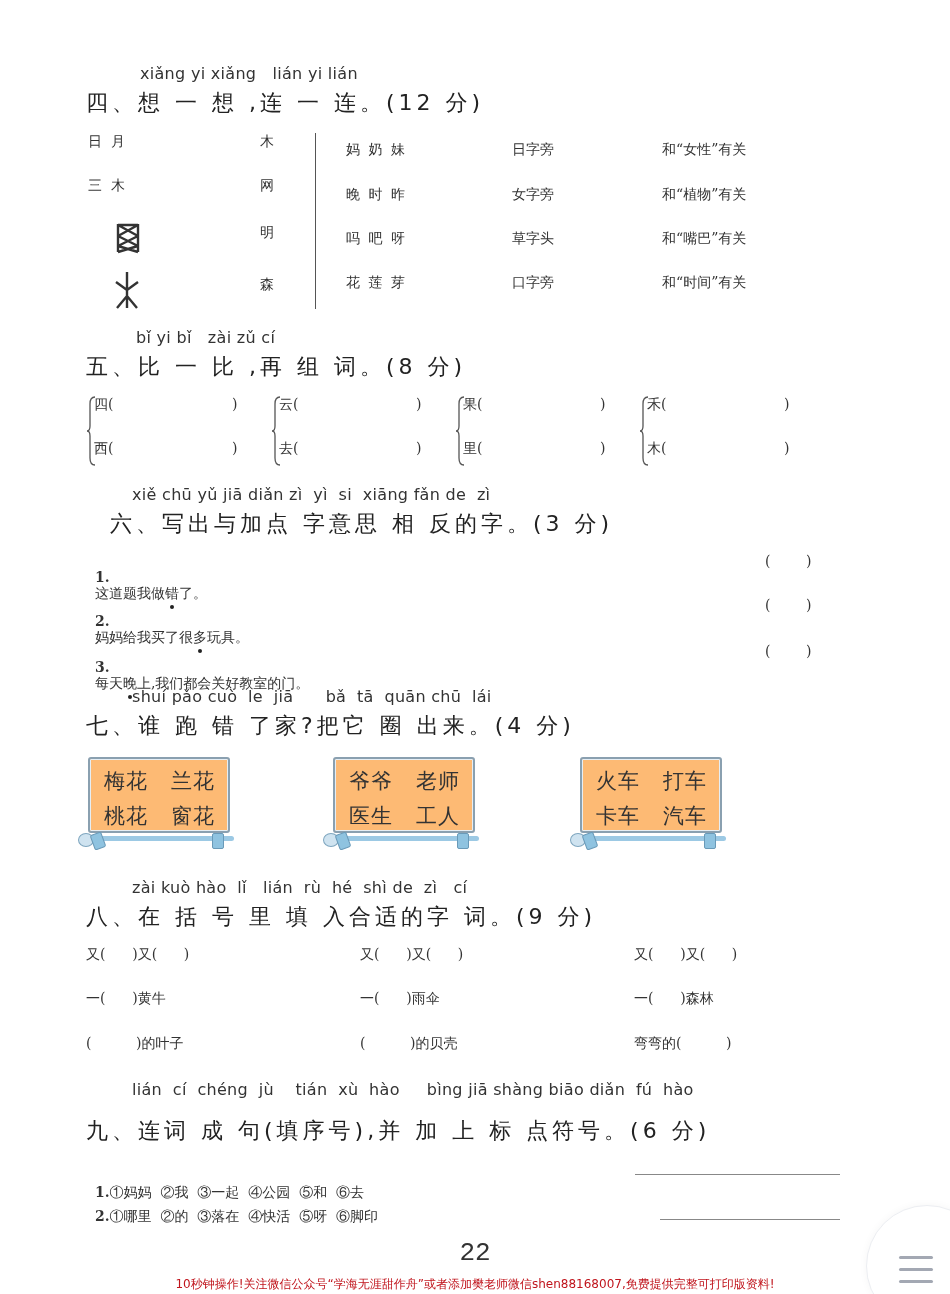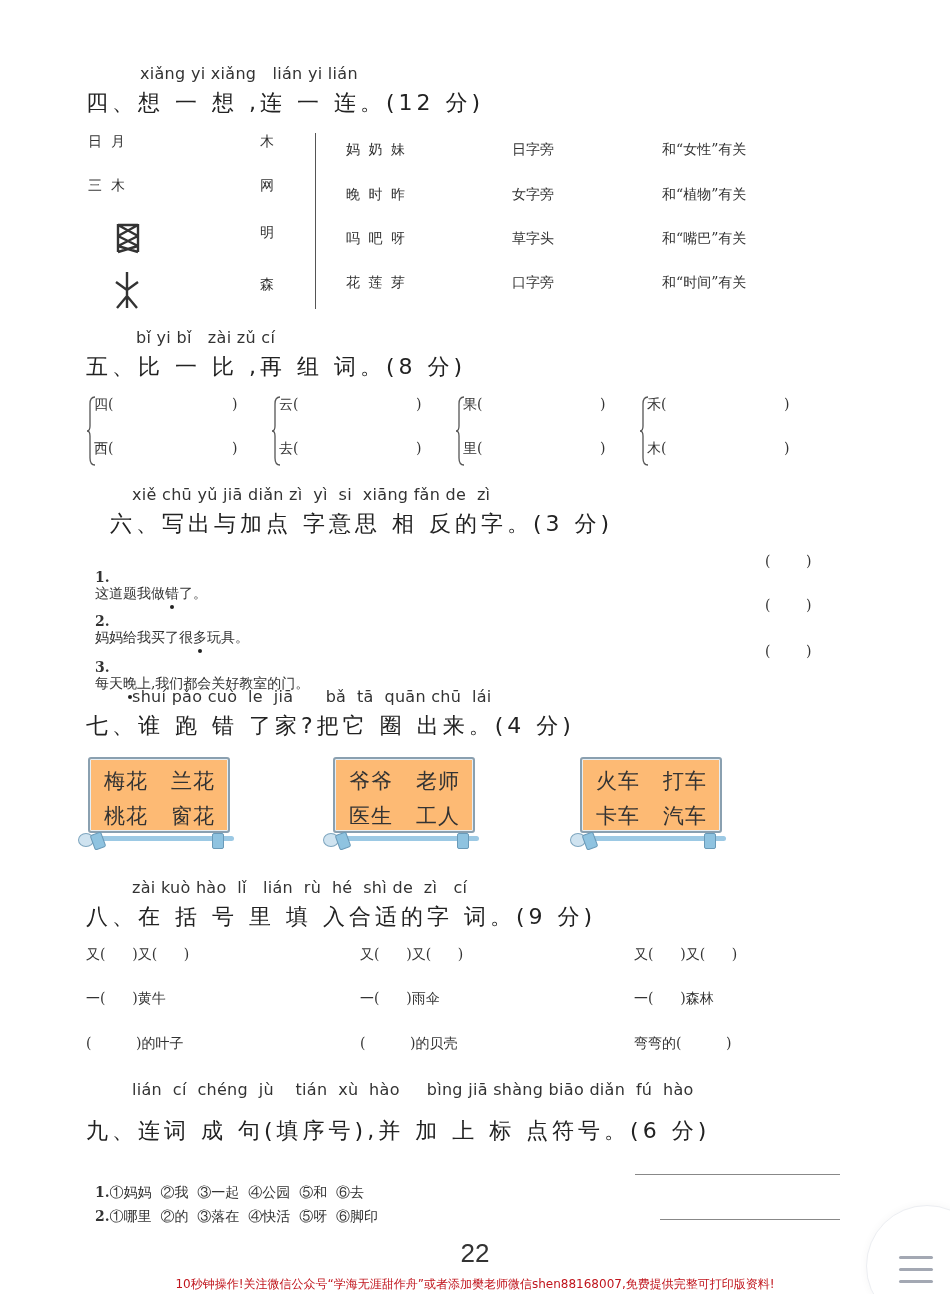--- a/index.html
+++ b/index.html
@@ -15,21 +15,21 @@
   .dotted::after { content:""; position:absolute; left:50%; bottom:-6px; width:4px; height:4px; margin-left:-2px; border-radius:50%; background:#222; }
   .board { position:absolute; width:138px; height:72px; border:2px solid #8aa0b0; border-radius:3px; background:#fdba74;
            box-shadow: inset 0 0 0 1px #e6eef4; }
   .board .line { position:absolute; left:14px; font-family:"DejaVu Serif", serif; font-size:21px; color:#333; white-space:pre; letter-spacing:1px; }
   .board .rail { position:absolute; left:-6px; right:-6px; bottom:-10px; height:5px; background:#9cc9e4; border-radius:3px; }
   .board .peg { position:absolute; bottom:-18px; width:10px; height:14px; background:#8fc3e0; border:1px solid #6a9ab8; border-radius:2px; }
   .board .peg.l { left:2px; transform:rotate(-20deg); }
   .board .peg.r { right:4px; }
   .board .knob { position:absolute; left:-12px; bottom:-16px; width:14px; height:12px; border-radius:50%; background:#cfe3f0; border:1px solid #7fa6bf; }
   .underline { position:absolute; height:1px; background:#888; }
-  .page-num { position:absolute; left:0; width:950px; top:1238px; text-align:center; font-family:Liberation Sans, sans-serif; font-size:26px; color:#333; }
+  .page-num { position:absolute; left:0; width:950px; top:1238px; text-align:center; font-family:Liberation Mono, monospace; font-size:26px; color:#333; }
   .footer { position:absolute; left:0; width:950px; top:1276px; text-align:center; font-family:"DejaVu Sans", sans-serif; font-size:12px; color:#c0141c; }
   .menu-fab { position:absolute; left:866px; top:1205px; width:120px; height:120px; border-radius:50%; background:#fff; border:1px solid #eceef2; box-shadow:0 0 8px rgba(0,0,0,0.04); }
   .menu-fab .bar { position:absolute; left:32px; width:34px; height:3px; border-radius:2px; background:#a3a8b3; }
 </style>
 </head>
 <body>
 
 <div class="pinyin" style="left:140px;top:64px;">xiǎng yi xiǎng   lián yi lián</div>
 <div class="heading" style="left:86px;top:88px;">四、想 一 想 ,连 一 连。(12 分)</div>
 

